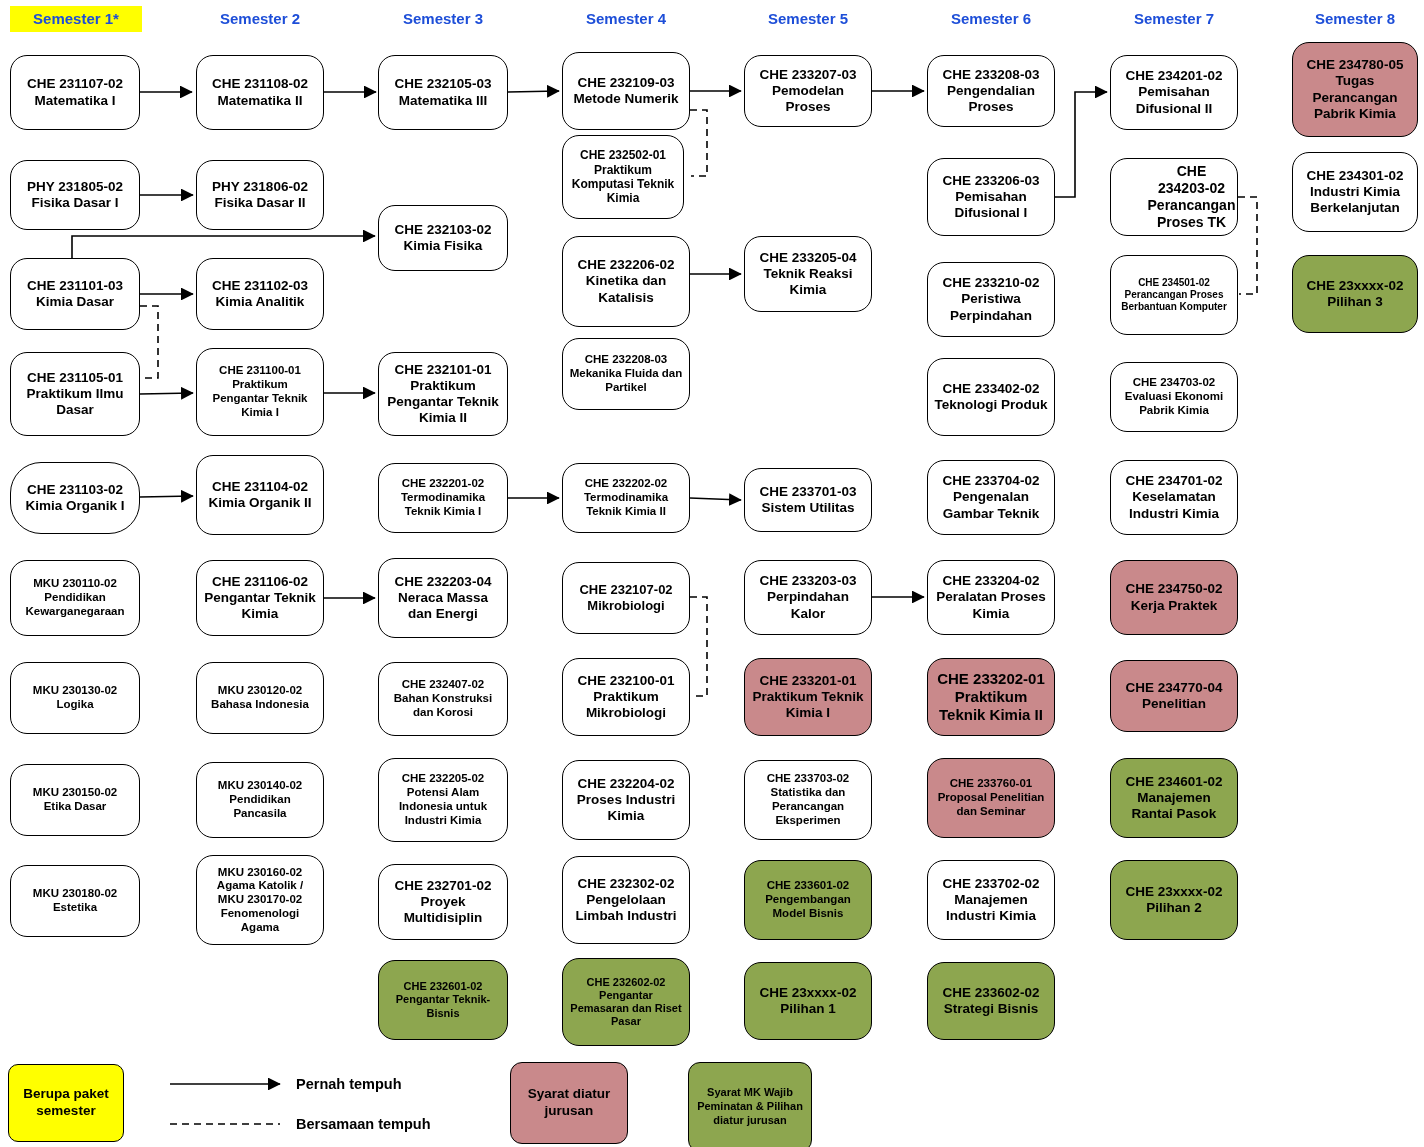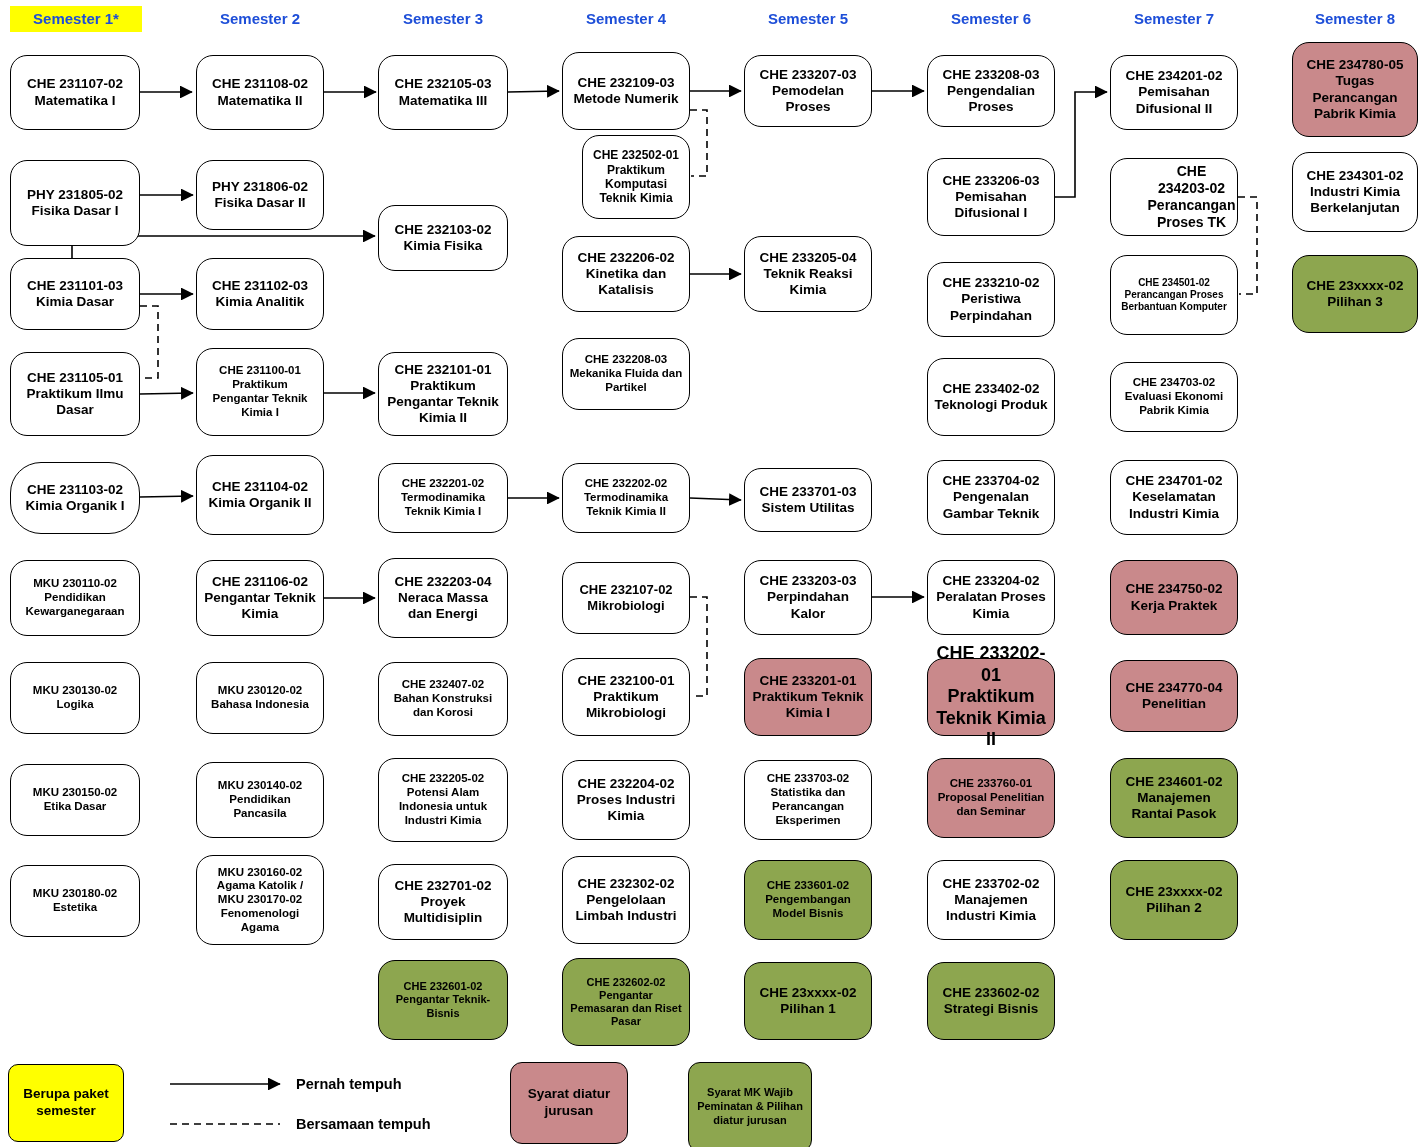--- a/index.html
+++ b/index.html
@@ -68,21 +68,21 @@
       <div class="sem-header" style="left: 925px;">Semester 6</div>
       <div class="sem-header" style="left: 1108px;">Semester 7</div>
       <div class="sem-header" style="left: 1289px;">Semester 8</div>
     </div>
 
   <div id="nodes">
       <div class="course core" style="left: 10px; top: 55px; width: 130px; height: 75px; font-size: 13.5px;">
         <div>CHE 231107-02</div>
         <div>Matematika I</div>
       </div>
-      <div class="course core" style="left: 10px; top: 160px; width: 130px; height: 86px; font-size: 13.5px;">
+      <div class="course core" style="left: 10px; top: 160px; width: 130px; height: 70px; font-size: 13.5px;">
         <div>PHY 231805-02</div>
         <div>Fisika Dasar I</div>
       </div>
       <div class="course core" style="left: 10px; top: 258px; width: 130px; height: 72px; font-size: 13.5px;">
         <div>CHE 231101-03</div>
         <div>Kimia Dasar</div>
       </div>
       <div class="course core" style="left: 10px; top: 352px; width: 130px; height: 84px; font-size: 13.5px;">
         <div>CHE 231105-01</div>
         <div>Praktikum Ilmu Dasar</div>
@@ -176,25 +176,25 @@
         <div>Proyek Multidisiplin</div>
       </div>
       <div class="course elective" style="left: 378px; top: 960px; width: 130px; height: 80px; font-size: 11px;">
         <div>CHE 232601-02</div>
         <div>Pengantar Teknik-Bisnis</div>
       </div>
       <div class="course core" style="left: 562px; top: 52px; width: 128px; height: 78px; font-size: 13.5px;">
         <div>CHE 232109-03</div>
         <div>Metode Numerik</div>
       </div>
-      <div class="course core" style="left: 562px; top: 135px; width: 108px; height: 84px; font-size: 12px; margin-left: 20px;">
+      <div class="course core" style="left: 562px; top: 135px; width: 122px; height: 84px; font-size: 12px;">
         <div>CHE 232502-01</div>
         <div>Praktikum Komputasi Teknik Kimia</div>
       </div>
-      <div class="course core" style="left: 562px; top: 236px; width: 128px; height: 76px; font-size: 13.5px;">
+      <div class="course core" style="left: 562px; top: 236px; width: 128px; height: 91px; font-size: 13.5px;">
         <div>CHE 232206-02</div>
         <div>Kinetika dan Katalisis</div>
       </div>
       <div class="course core" style="left: 562px; top: 338px; width: 128px; height: 72px; font-size: 11.5px;">
         <div>CHE 232208-03</div>
         <div>Mekanika Fluida dan Partikel</div>
       </div>
       <div class="course core" style="left: 562px; top: 463px; width: 128px; height: 70px; font-size: 11.5px;">
         <div>CHE 232202-02</div>
         <div>Termodinamika Teknik Kimia II</div>
@@ -268,21 +268,21 @@
         <div>Teknologi Produk</div>
       </div>
       <div class="course core" style="left: 927px; top: 460px; width: 128px; height: 75px; font-size: 13.5px;">
         <div>CHE 233704-02</div>
         <div>Pengenalan Gambar Teknik</div>
       </div>
       <div class="course core" style="left: 927px; top: 560px; width: 128px; height: 75px; font-size: 13.5px;">
         <div>CHE 233204-02</div>
         <div>Peralatan Proses Kimia</div>
       </div>
-      <div class="course restricted" style="left: 927px; top: 658px; width: 128px; height: 78px; font-size: 18px;">
+      <div class="course restricted" style="left: 927px; top: 658px; width: 128px; height: 78px; font-size: 15px;">
         <div>CHE 233202-01</div>
         <div>Praktikum Teknik Kimia II</div>
       </div>
       <div class="course restricted" style="left: 927px; top: 758px; width: 128px; height: 80px; font-size: 11.5px; padding-left: 6px;">
         <div>CHE 233760-01</div>
         <div>Proposal Penelitian dan Seminar</div>
       </div>
       <div class="course core" style="left: 927px; top: 860px; width: 128px; height: 80px; font-size: 13.5px;">
         <div>CHE 233702-02</div>
         <div>Manajemen Industri Kimia</div>

